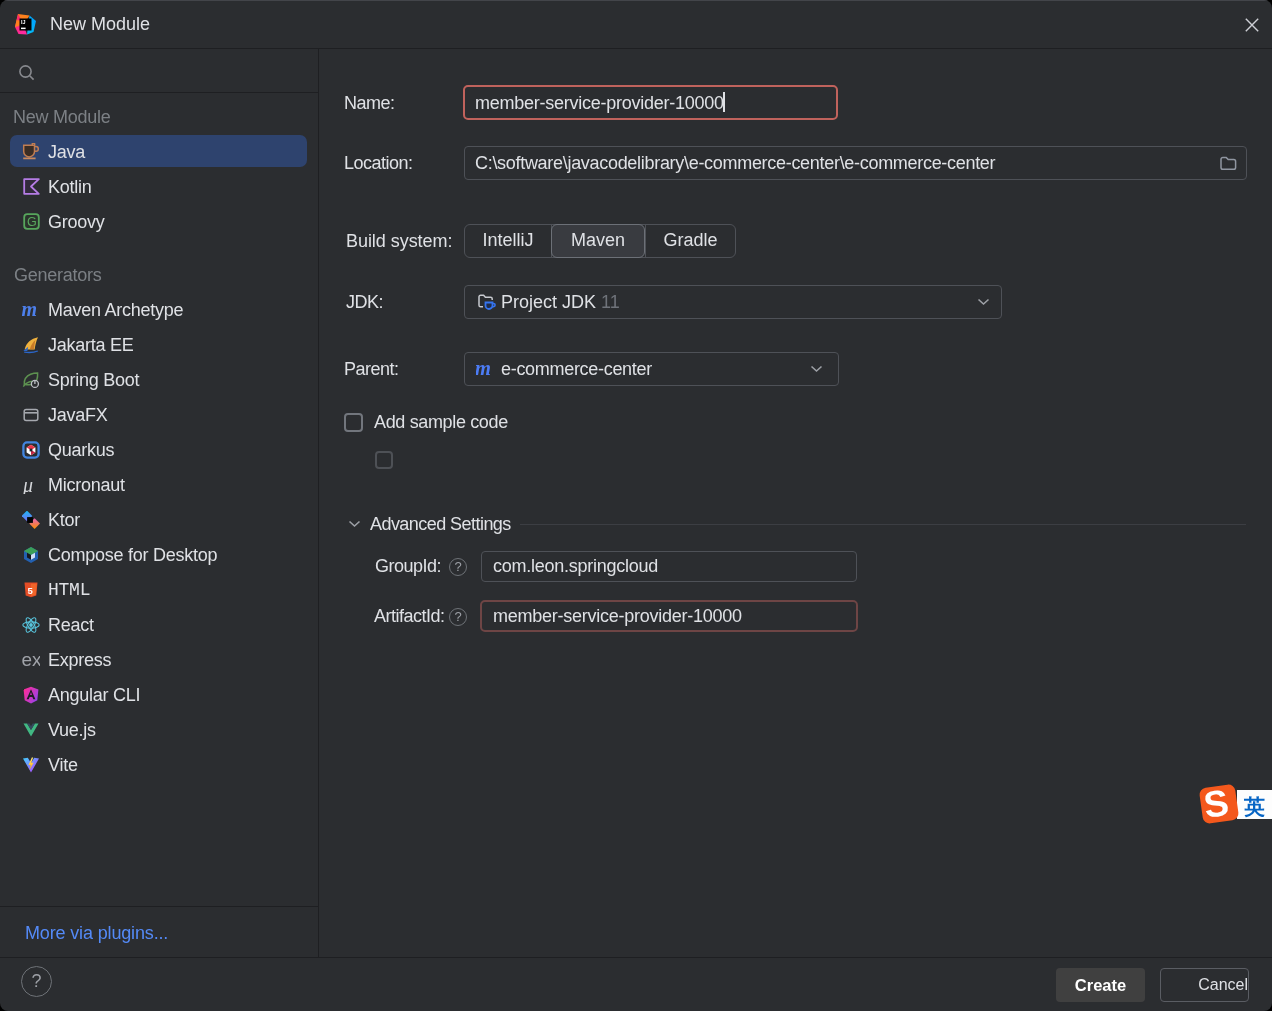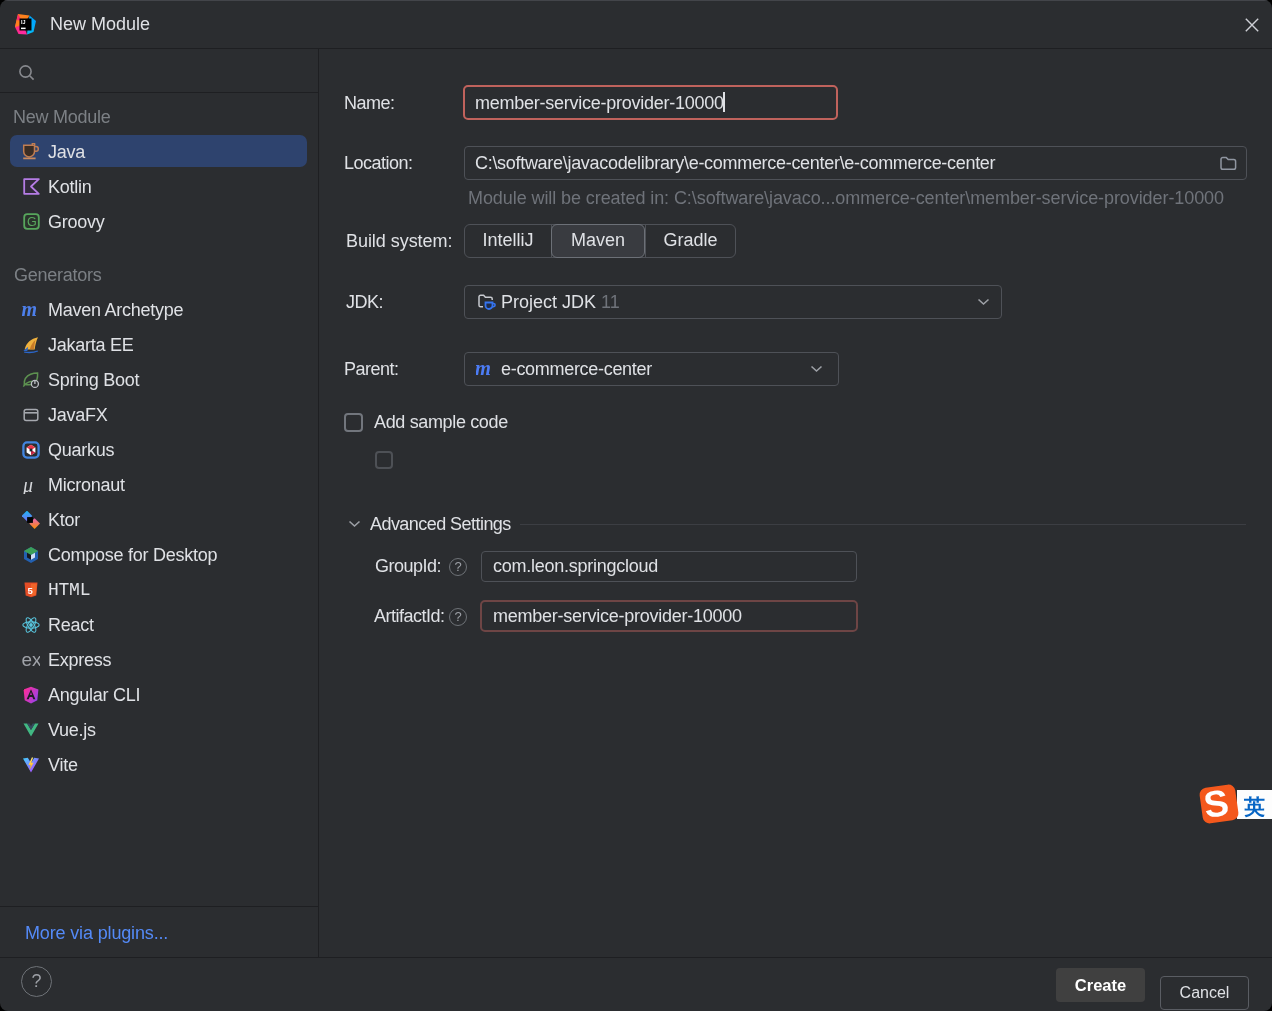--- a/index.html
+++ b/index.html
@@ -195,34 +195,33 @@
       </svg>
       <div class="abs" style="left:48px;top:755px;letter-spacing:-0.25px;">Vite</div>
     </div>
 
   <div class="sep" style="left:0;top:906px;width:318px;height:1px;"></div>
   <div class="abs" style="left:25px;top:923px;color:#548af7;letter-spacing:-0.15px;">More via plugins...</div>
 
   <div class="sep" style="left:0;top:957px;width:1272px;height:1px;"></div>
   <div class="abs" style="left:21px;top:966px;width:31px;height:31px;border:1.5px solid #6e7277;border-radius:50%;color:#9da0a6;text-align:center;line-height:28px;font-size:18px;">?</div>
   <div class="abs" style="left:1056px;top:968px;width:89px;height:34px;background:#404040;border-radius:4px;color:#fff;font-weight:bold;font-size:16.5px;text-align:center;line-height:34px;">Create</div>
-  <div class="abs" style="left:1160px;top:968px;width:89px;height:34px;border:1px solid #5a5d63;border-radius:4px;color:#dfe1e5;font-size:16px;text-align:center;line-height:32px;margin-top:8px;">Cancel</div>
+  <div class="abs" style="left:1160px;top:968px;width:89px;height:34px;border:1px solid #5a5d63;border-radius:4px;color:#dfe1e5;font-size:16px;text-align:right;line-height:32px;">Cancel</div>
 
   <div class="row lbl" style="left:344px;top:93px;">Name:</div>
   <div class="abs" style="left:463px;top:85px;width:375px;height:35px;border:2px solid #c0625c;border-radius:5px;background:#2b2d30;"></div>
   <div class="row" style="left:475px;top:93px;letter-spacing:-0.25px;">member-service-provider-10000</div>
   <div class="abs" style="left:723px;top:92px;width:1.5px;height:20px;background:#dfe1e5;"></div>
 
   <div class="row lbl" style="left:344px;top:153px;">Location:</div>
   <div class="abs input" style="left:464px;top:146px;width:783px;height:34px;"></div>
   <div class="row" style="left:475px;top:153px;letter-spacing:-0.3px;">C:\software\javacodelibrary\e-commerce-center\e-commerce-center</div>
   <svg class="abs" style="left:1219px;top:154px;" width="19" height="18" viewBox="0 0 19 18">
     <path d="M2 5.2 a1.8 1.8 0 0 1 1.8 -1.8 h3.4 l2 2.2 h5.6 a1.8 1.8 0 0 1 1.8 1.8 v6 a1.8 1.8 0 0 1 -1.8 1.8 h-11 a1.8 1.8 0 0 1 -1.8 -1.8 z" fill="none" stroke="#9096a1" stroke-width="1.5"></path>
   </svg>
-  <div class="row" style="left:468px;top:188px;color:#6f737a;letter-spacing:-0.08px;">Module will be created in: C:\software\javaco...ommerce-center\member-service-provider-10000</div>
 
   <div class="row lbl" style="left:346px;top:231px;letter-spacing:-0.05px;">Build system:</div>
   <div class="abs" style="left:464px;top:224px;width:272px;height:34px;border:1px solid #4e5157;border-radius:6px;"></div>
   <div class="abs" style="left:551px;top:224px;width:1px;height:34px;background:#4e5157;"></div>
   <div class="abs" style="left:645px;top:224px;width:1px;height:34px;background:#4e5157;"></div>
   <div class="abs" style="left:551px;top:224px;width:94px;height:34px;background:#393b40;border:1px solid #6c7077;border-radius:6px;"></div>
   <div class="abs" style="left:464px;top:224px;width:88px;height:34px;text-align:center;line-height:33px;">IntelliJ</div>
   <div class="abs" style="left:551px;top:224px;width:94px;height:34px;text-align:center;line-height:33px;">Maven</div>
   <div class="abs" style="left:645px;top:224px;width:91px;height:34px;text-align:center;line-height:33px;">Gradle</div>
 

